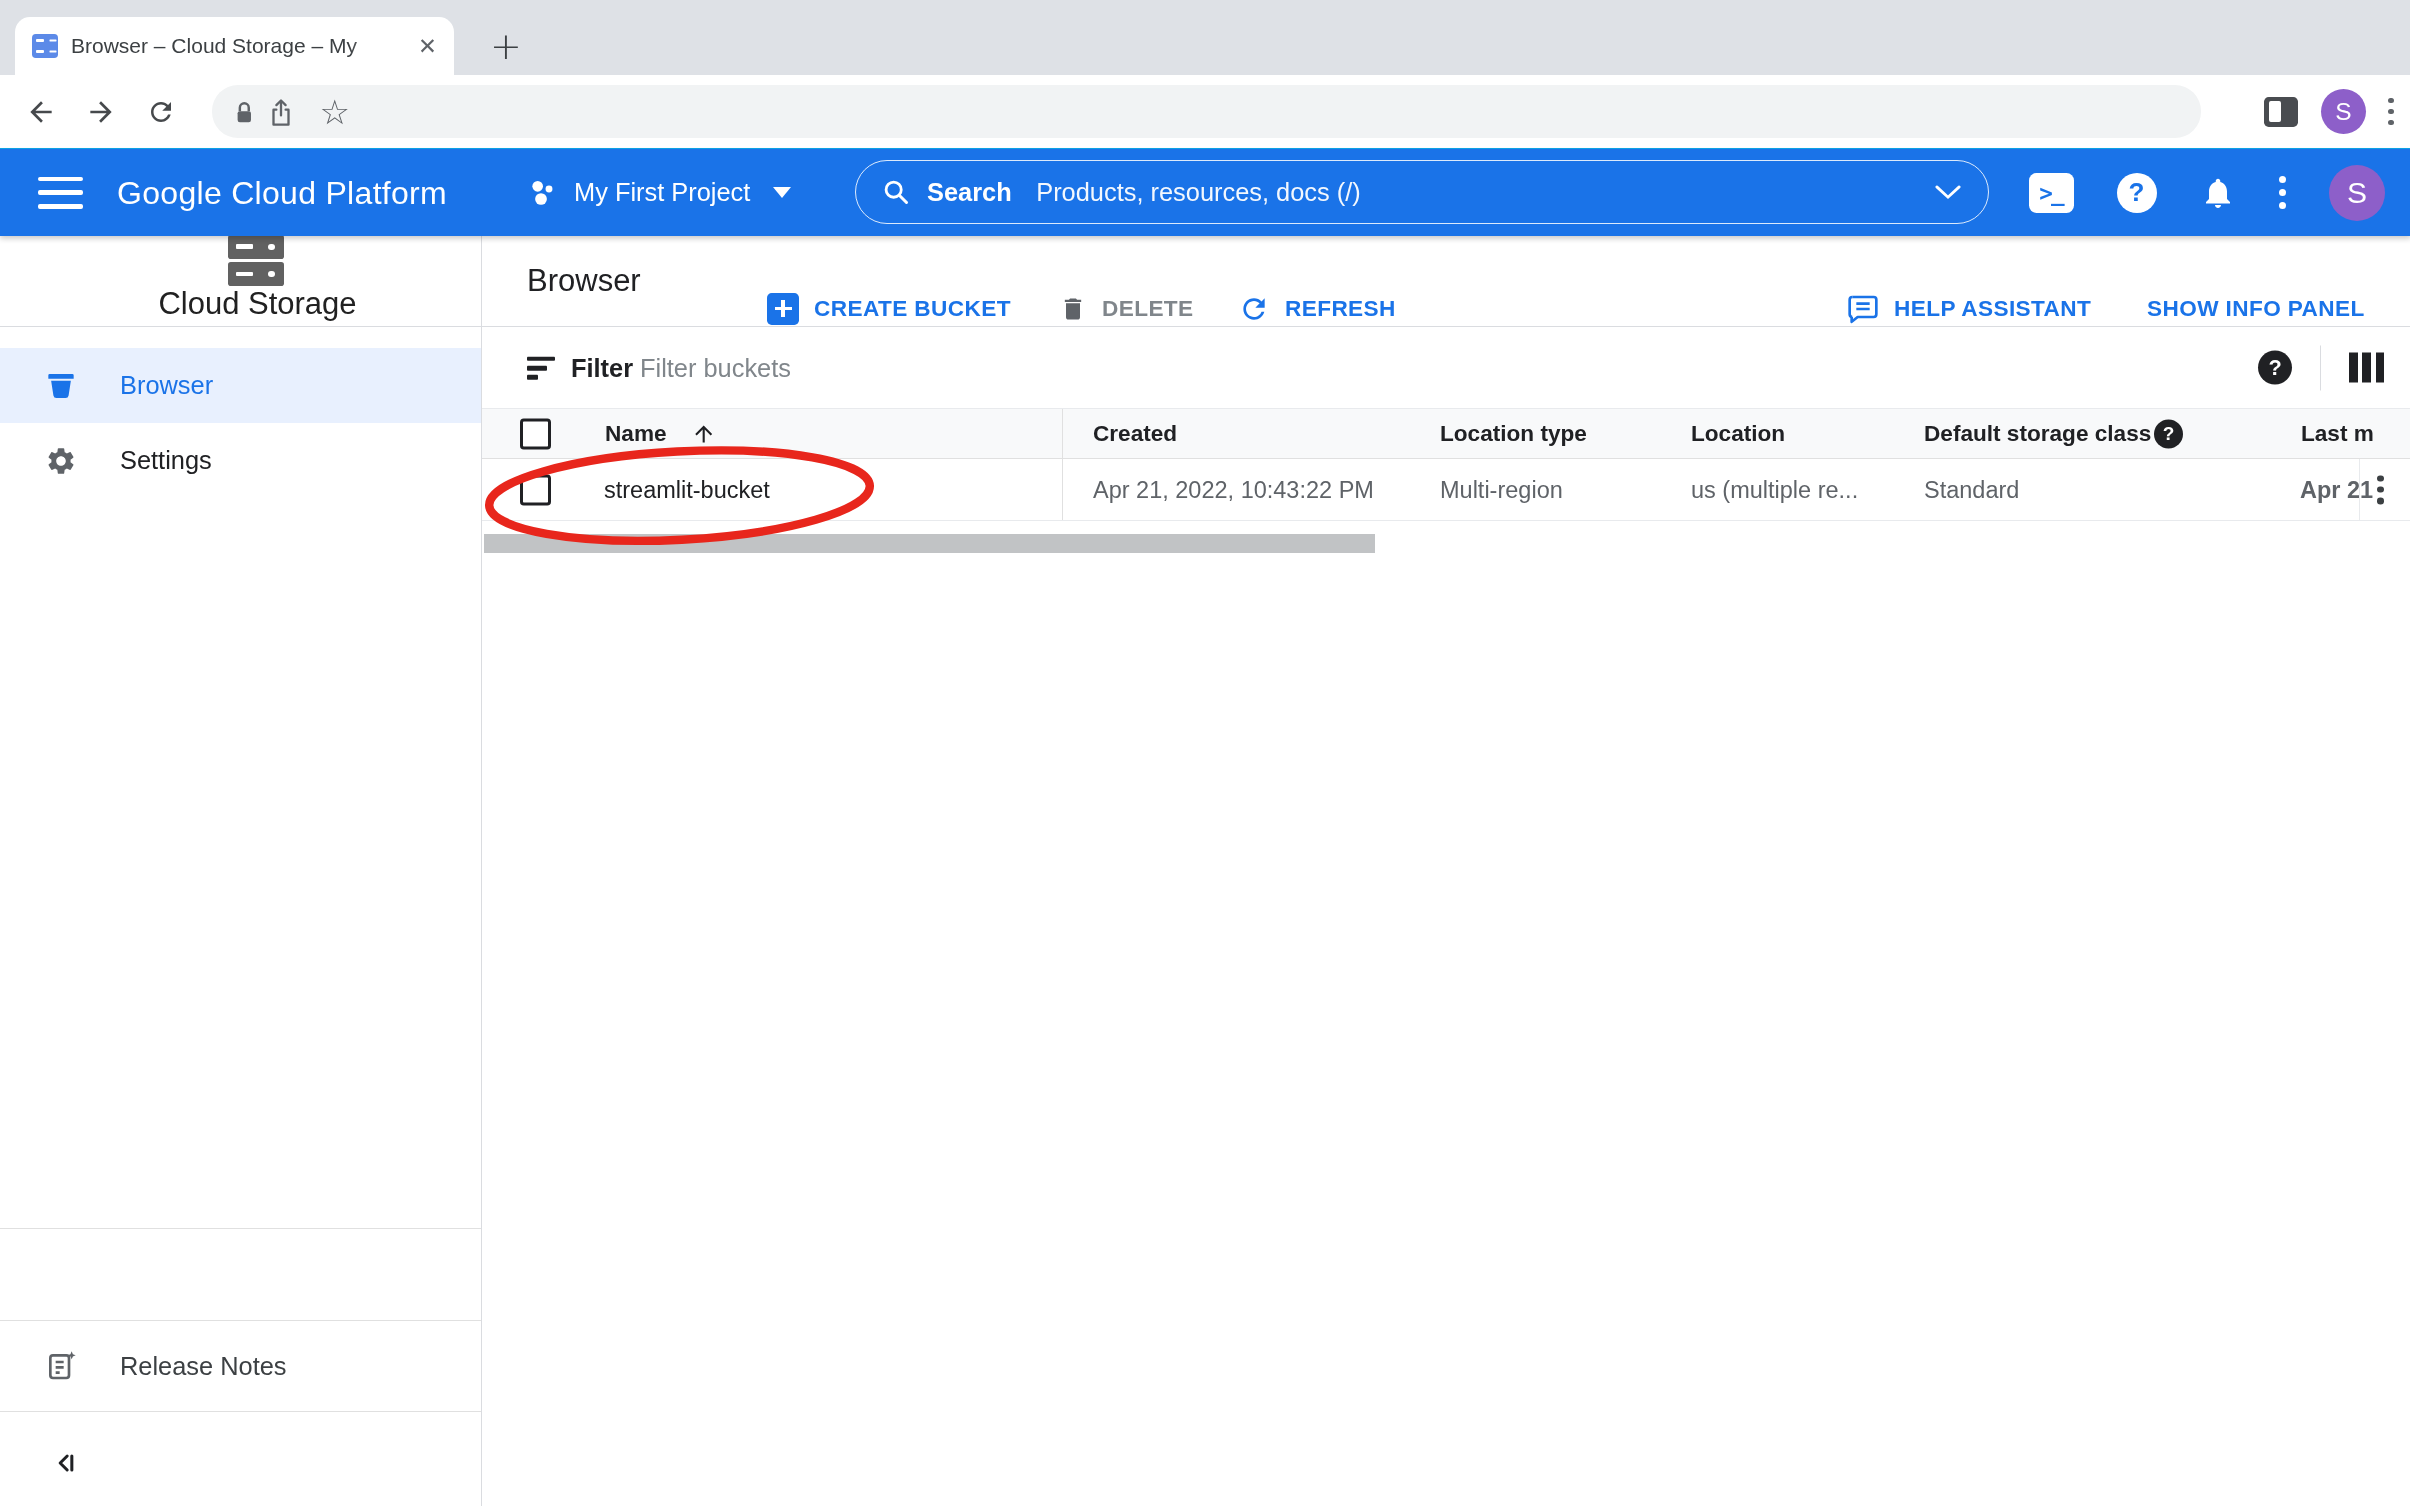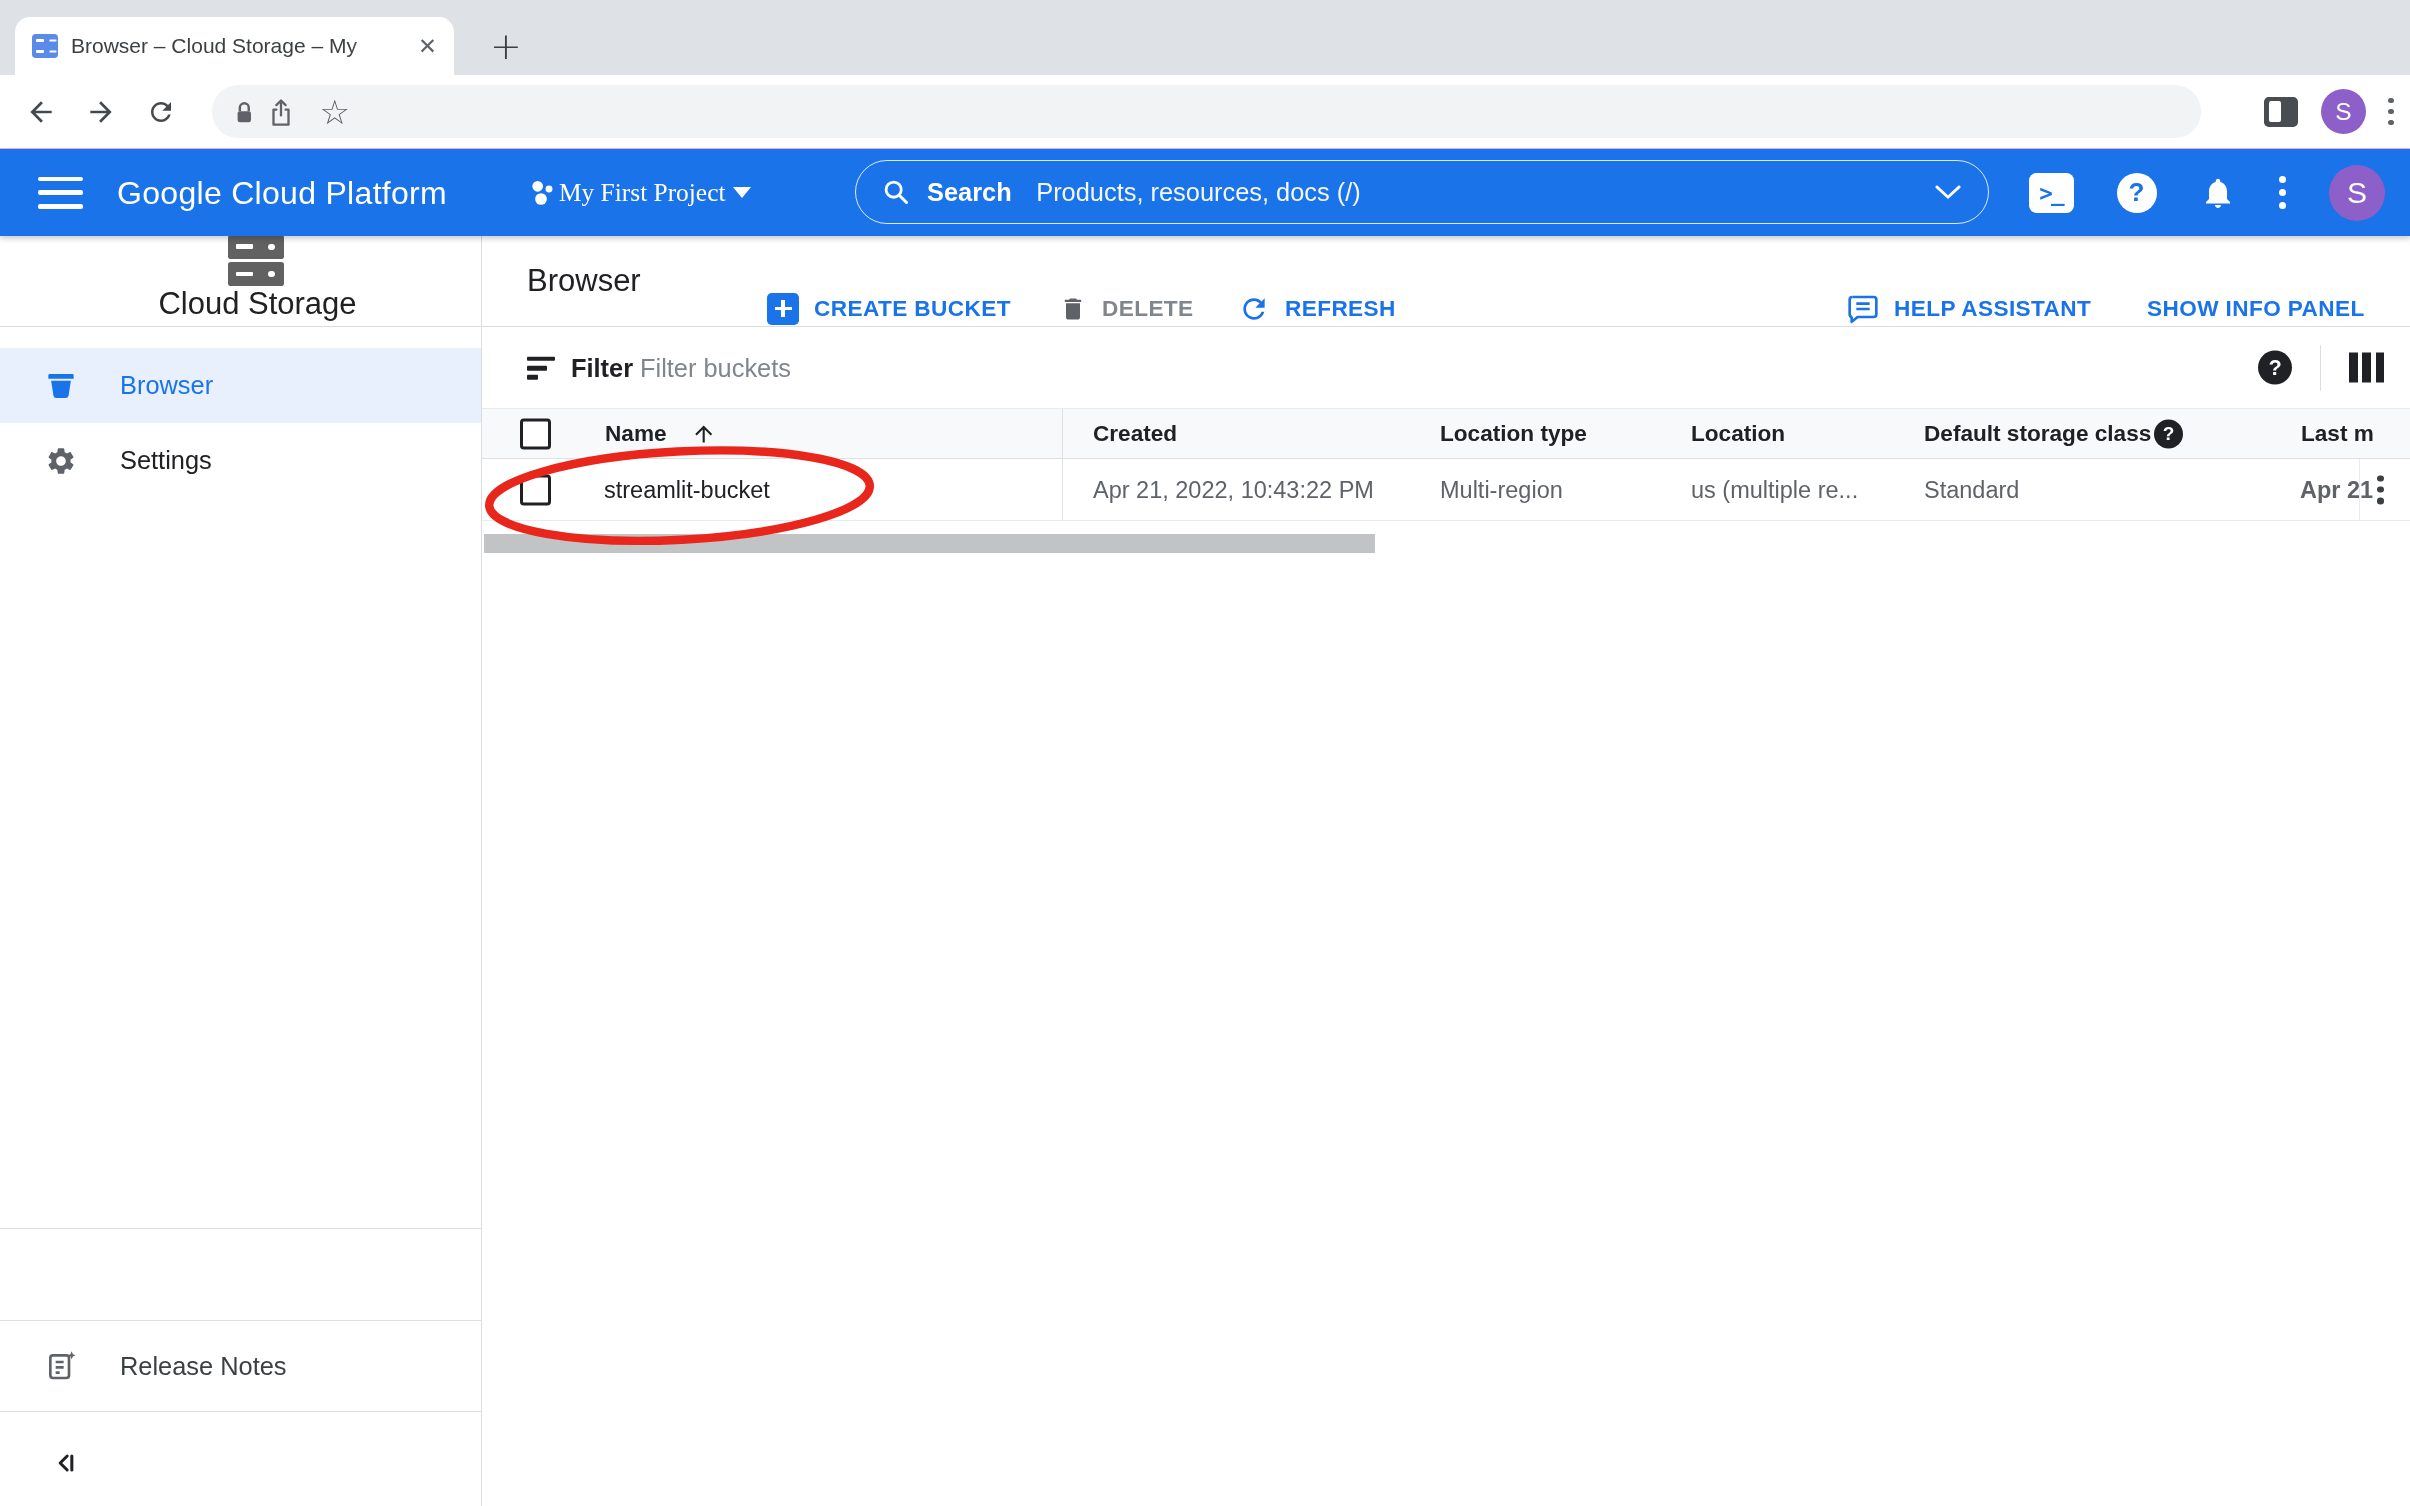--- a/index.html
+++ b/index.html
@@ -1,19 +1,19 @@
 <!DOCTYPE html>
 <html style="font-size:15px"><head>
 <meta charset="utf-8">
 <style>
   * { margin:0; padding:0; box-sizing:border-box; }
   html,body { width:2411px; height:1507px; }
   body { font-family:"Liberation Sans","DejaVu Sans",sans-serif; background:#fff; overflow:hidden; }
   .glyph { font-family:"DejaVu Sans",sans-serif; }
-  #stage { position:relative; width:2411px; height:1507px; overflow:hidden; background:#f0abfc; }
+  #stage { position:relative; width:2411px; height:1507px; overflow:hidden; background:#0ea5e9; }
 
   
   .tabbar { position:absolute; left:0; top:0; width:2411px; height:75px; background:#dee1e6; }
   .tab { position:absolute; left:15px; top:17px; width:439px; height:58px; background:#fff;
          border-radius:15px 15px 0 0; display:flex; align-items:center; padding:0 17px; }
   .tab-favicon { width:26px; height:24.5px; background:#5c8ae8; border-radius:3.8px; position:relative; flex:0 0 auto; }
   .tab-favicon::before, .tab-favicon::after { content:""; position:absolute; left:3.8px; width:8.5px; height:2.8px; background:#fff; border-radius:0.9px; box-shadow:13px 0 0 -0.5px #fff; }
   .tab-favicon::before { top:5.6px; } .tab-favicon::after { bottom:5.6px; }
   .tab-title { margin-left:13px; font-size:21px; color:#3c4043; white-space:nowrap; overflow:hidden; flex:1;
                -webkit-mask-image:linear-gradient(90deg,#000 82%,transparent 98%); mask-image:linear-gradient(90deg,#000 82%,transparent 98%); }
@@ -36,21 +36,21 @@
   .vdots { display:flex; flex-direction:column; gap:5.6px; align-items:center; }
   .vdots i { width:5.6px; height:5.6px; border-radius:50%; background:#5f6368; }
 
   
   .gcp { position:absolute; left:0; top:149px; width:2411px; height:87px; background:#1a73e8;
          box-shadow:0 2.8px 5.6px rgba(0,0,0,.22); z-index:5; display:flex; align-items:center; }
   .hamburger { position:absolute; left:38px; top:50%; transform:translateY(-50%); width:45px; height:32px;
                display:flex; flex-direction:column; justify-content:space-between; cursor:pointer; }
   .hamburger i { display:block; height:4.7px; background:#fff; border-radius:1.9px; }
   .gcp-logo { position:absolute; left:117px; top:50%; transform:translateY(-50%); color:#fff; font-size:32px; letter-spacing:0.3px; white-space:nowrap; }
-  .project { position:absolute; left:527px; top:50%; transform:translateY(-50%); display:flex; align-items:center; cursor:pointer;font-family:Liberation Serif, serif; }
+  .project { position:absolute; left:527px; top:50%; transform:translateY(-50%); display:flex; align-items:center; gap:15px; cursor:pointer; }
   .project-name { color:#fff; font-size:25.4px; white-space:nowrap; }
   .caret-down { width:0; height:0; border-left:9.4px solid transparent; border-right:9.4px solid transparent; border-top:11.3px solid #fff; margin-left:7.5px; }
   .searchbox { position:absolute; left:855px; top:11.3px; width:1134px; height:64px; border:1.9px solid rgba(255,255,255,.85);
                border-radius:32px; display:flex; align-items:center; padding:0 26px; color:#fff; }
   .search-label { font-size:25.4px; font-weight:bold; margin-left:17px; }
   .search-ph { font-size:25.4px; margin-left:24.5px; color:rgba(255,255,255,.95); flex:1; white-space:nowrap; }
   .gcp-right { position:absolute; right:26px; top:0; height:87px; display:flex; align-items:center; gap:43px; }
   .shell-btn { width:45px; height:40px; background:#fff; border-radius:7.5px; display:flex; align-items:center; justify-content:center;
                color:#1a73e8; font-family:"DejaVu Sans Mono",monospace; font-size:22.6px; font-weight:bold; letter-spacing:-1.9px; }
   .help-circle { width:40px; height:40px; border-radius:50%; background:#fff; color:#1a73e8; font-size:26px; font-weight:bold;

